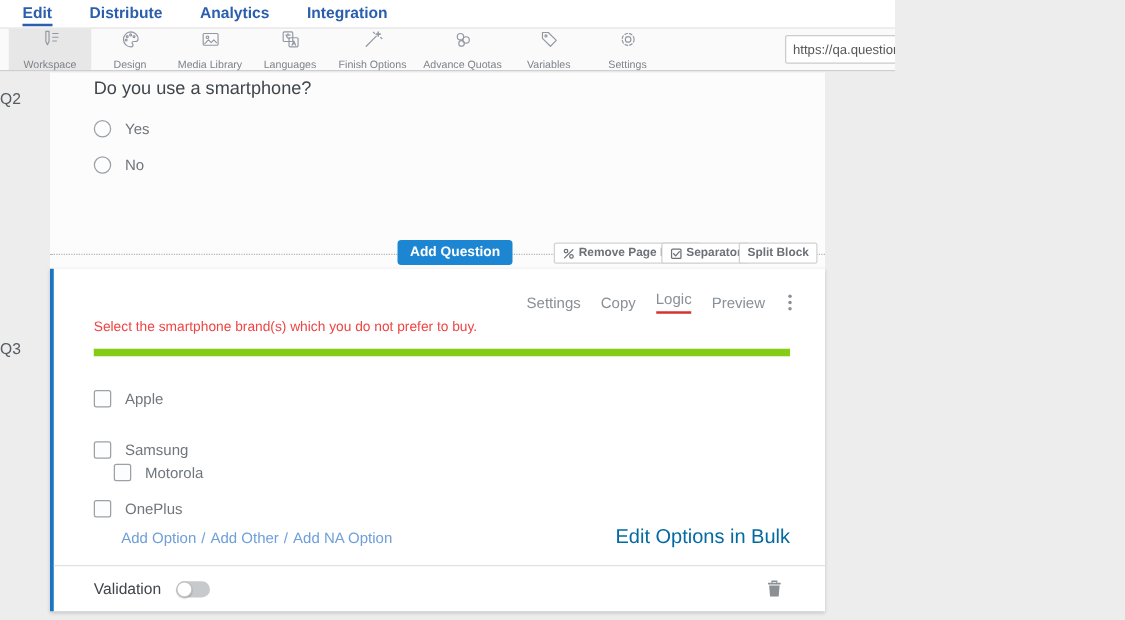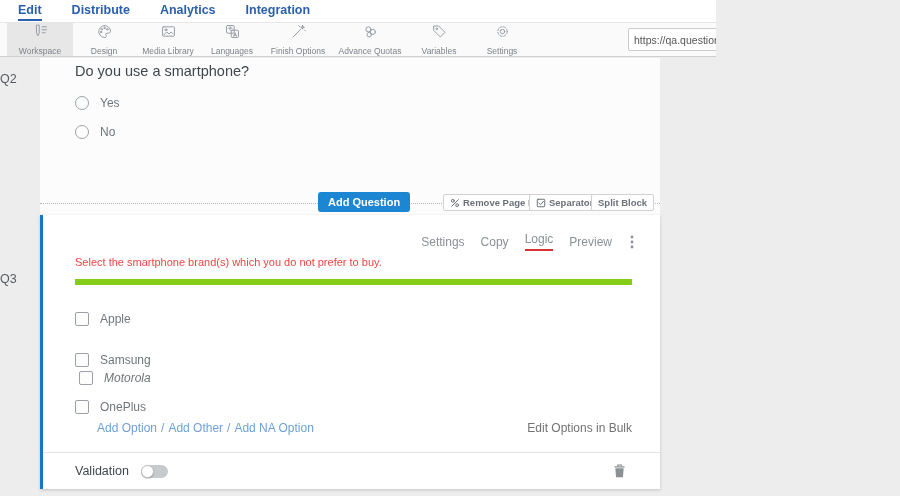--- a/index.html
+++ b/index.html
@@ -48,21 +48,21 @@
   .q3-card { position:absolute; left:0; top:157px; width:620px; height:274px; background:#ffffff; border-left:3px solid #1a76c2; box-shadow:0 1px 3px rgba(0,0,0,0.18); }
   .tabs { position:absolute; top:17px; right:26px; display:flex; align-items:center; gap:16px; }
   .tab { font-size:12px; color:#8a9097; cursor:pointer; }
   .tab.active { padding-bottom:3px; border-bottom:2px solid #d5342e; }
   .kebab { cursor:pointer; margin-left:2px; display:flex; }
   .q3-question { position:absolute; left:32px; top:41px; right:28px; font-size:11px; color:#ef4444; padding-bottom:11px; border-bottom:6px solid #84cc16; cursor:text; }
   .links-row { position:absolute; left:54px; right:28px; top:206px; display:flex; justify-content:space-between; align-items:center; }
   .add-links { font-size:12px; color:#6f9fd9; display:flex; align-items:center; }
   .add-links .lnk { cursor:pointer; }
   .add-links .sep { margin:0 4px; }
-  .bulk-link { font-size:12px; color:#737373; cursor:pointer; }
+  .bulk-link { font-size:16px; color:#0369a1; cursor:pointer; }
 
   .validation-row { position:absolute; left:0; right:0; top:237px; bottom:0; border-top:1px solid #e2e2e2; display:flex; align-items:center; }
   .validation-label { margin-left:32px; font-size:12.5px; color:#40464c; }
   .toggle { position:relative; width:27px; height:13px; background:#c7cacd; border-radius:7px; margin-left:12px; cursor:pointer; }
   .toggle .knob { position:absolute; left:0; top:0; width:13px; height:13px; background:#fff; border:1px solid #c0c0c0; border-radius:50%; box-shadow:0 1px 1px rgba(0,0,0,0.2); }
   .trash { position:absolute; right:34px; top:50%; transform:translateY(-50%); cursor:pointer; display:flex; }
 </style>
 </head>
 <body>
 
@@ -224,21 +224,21 @@
       <div class="q3-question">Select the smartphone brand(s) which you do not prefer to buy.</div>
 
       <div class="opt-row" style="left:32px; top:95px;">
         <span class="checkbox"></span>
         <span class="opt-label">Apple</span>
       </div>
       <div class="opt-row" style="left:32px; top:136px;">
         <span class="checkbox"></span>
         <span class="opt-label">Samsung</span>
       </div>
-      <div class="opt-row" style="left:36px; top:154px;font-style:italic;">
+      <div class="opt-row" style="left:48px; top:154px;">
         <span class="checkbox"></span>
         <span class="opt-label">Motorola</span>
       </div>
       <div class="opt-row" style="left:32px; top:183px;">
         <span class="checkbox"></span>
         <span class="opt-label">OnePlus</span>
       </div>
 
       <div class="links-row">
         <span class="add-links">

